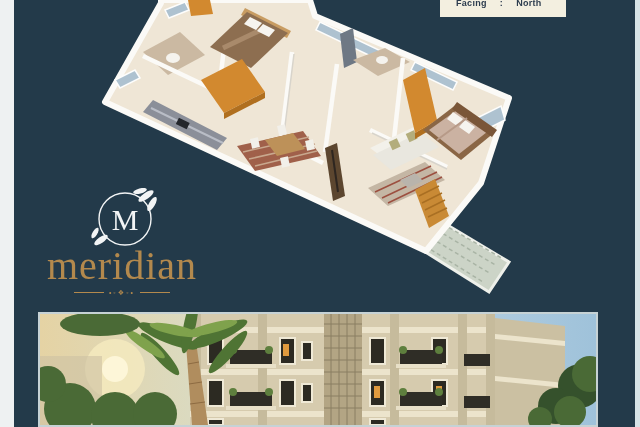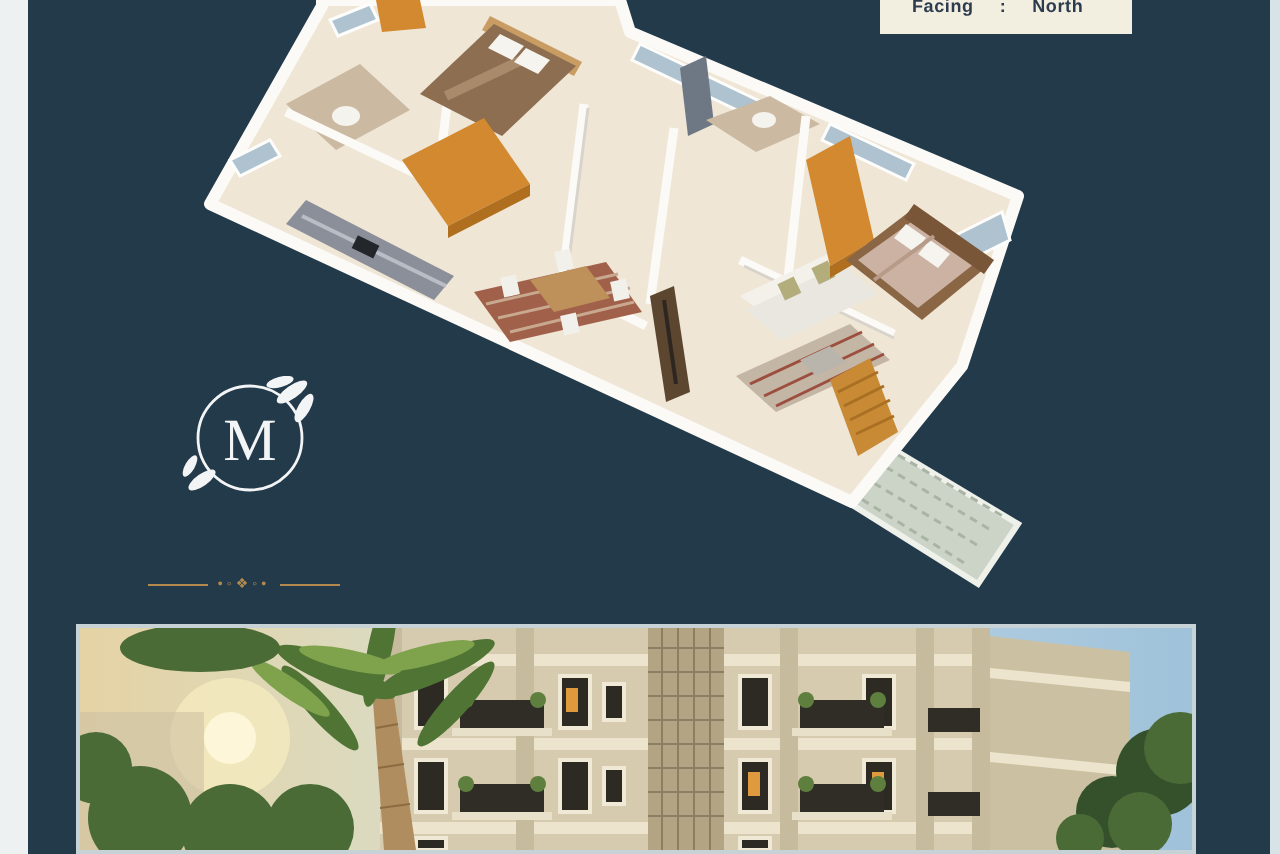--- a/index.html
+++ b/index.html
@@ -152,20 +152,21 @@
     <text x="37" y="42" text-anchor="middle" font-family="Liberation Serif, serif" font-size="30" fill="#f2f4f5">M</text>
     <g fill="#f2f4f5">
       <ellipse cx="58" cy="8" rx="9" ry="3.2" transform="rotate(-35 58 8)"></ellipse>
       <ellipse cx="64" cy="16" rx="8" ry="3" transform="rotate(-60 64 16)"></ellipse>
       <ellipse cx="52" cy="3" rx="7" ry="2.6" transform="rotate(-15 52 3)"></ellipse>
       <ellipse cx="13" cy="52" rx="8" ry="3" transform="rotate(-35 13 52)"></ellipse>
       <ellipse cx="7" cy="45" rx="6" ry="2.4" transform="rotate(-60 7 45)"></ellipse>
     </g>
   </svg>
 
+  <div class="wordmark" style="color:#b3894d">meridian</div>
   <div class="ornament" style="color:#b3894d">
     <span class="line" style="background:#b3894d"></span>
     <span class="glyphs">•◦❖◦•</span>
     <span class="line" style="background:#b3894d"></span>
   </div>
 
   <div class="photo">
     <svg width="556" height="111" viewBox="0 0 556 111">
       <defs>
         <linearGradient id="sky" x1="0" y1="0" x2="1" y2="0">

